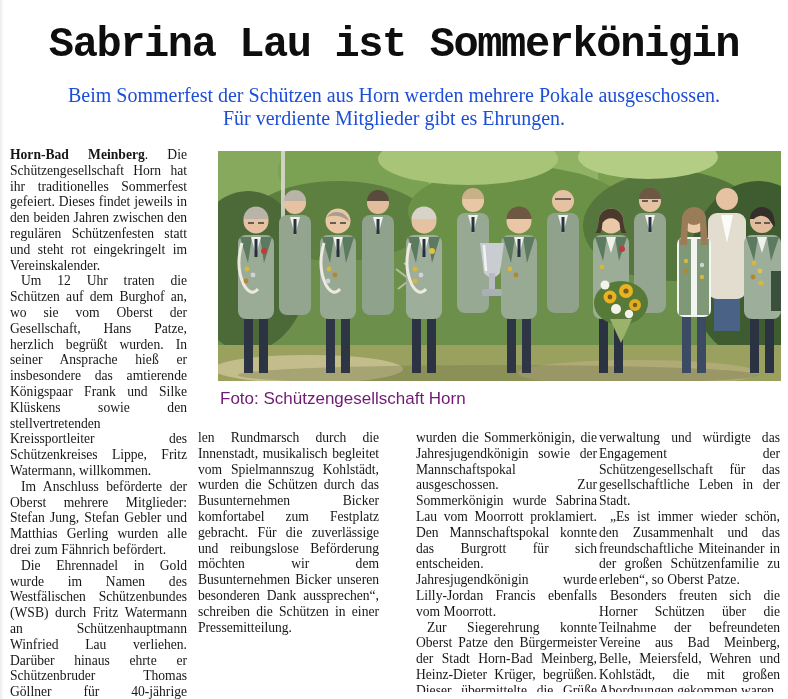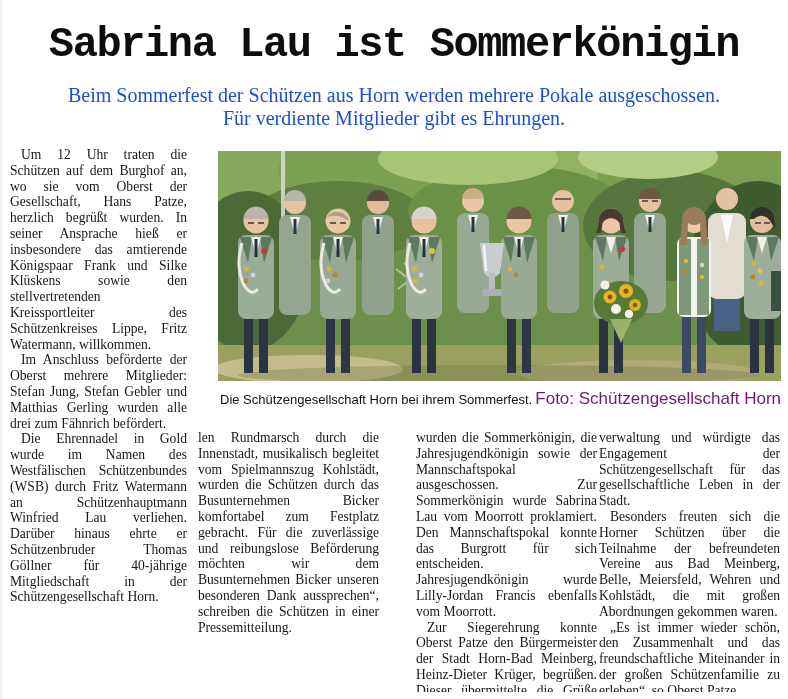--- a/index.html
+++ b/index.html
@@ -40,20 +40,21 @@
 </head>
 <body>
 
 <div class="scan-edge"></div>
 
 <h1 class="headline">Sabrina Lau ist Sommerkönigin</h1>
 
 <div class="subheadline">Beim Sommerfest der Schützen aus Horn werden mehrere Pokale ausgeschossen. Für verdiente Mitglieder gibt es Ehrungen.</div>
 
 <div class="bodycol col1">
+  <p><span class="lead">Horn-Bad Meinberg</span><span>. Die Schützengesellschaft Horn hat ihr traditionelles Sommerfest gefeiert. Dieses findet jeweils in den beiden Jahren zwischen den regulären Schützenfesten statt und steht rot eingekringelt im Vereinskalender.</span></p>
   <p class="ind">Um 12 Uhr traten die Schützen auf dem Burghof an, wo sie vom Oberst der Gesellschaft, Hans Patze, herzlich begrüßt wurden. In seiner Ansprache hieß er insbesondere das amtierende Königspaar Frank und Silke Klüskens sowie den stellvertretenden Kreissportleiter des Schützenkreises Lippe, Fritz Watermann, willkommen.</p>
   <p class="ind">Im Anschluss beförderte der Oberst mehrere Mitglieder: Stefan Jung, Stefan Gebler und Matthias Gerling wurden alle drei zum Fähnrich befördert.</p>
   <p class="ind">Die Ehrennadel in Gold wurde im Namen des Westfälischen Schützenbundes (WSB) durch Fritz Watermann an Schützenhauptmann Winfried Lau verliehen. Darüber hinaus ehrte er Schützenbruder Thomas Göllner für 40-jährige Mitgliedschaft in der Schützengesellschaft Horn.</p>
 
 </div>
 
 <figure class="photo">
 <svg width="563" height="230" viewBox="0 0 563 230" xmlns="http://www.w3.org/2000/svg">
 
   <rect x="0" y="0" width="563" height="230" fill="#6d8f4c"></rect>
@@ -236,30 +237,29 @@
         <circle cx="535" cy="126" r="2.4" fill="#b8842c"></circle>
         <circle cx="543" cy="132" r="2.6" fill="#d9b63c"></circle>
     <circle cx="544" cy="70" r="12" fill="#e2bd9d"></circle>
     <path d="M532 68 a12 12 0 0 1 24 0 q2 5 0 8 l-4 -6 a10 10 0 0 0 -16 -2 z" fill="#33302c"></path>
     <path d="M537 72 h6 m3 0 h6" stroke="#3b3b3b" stroke-width="1.4"></path>
   </g>
 </svg>
 </figure>
 
 <div class="caption-row">
-  <span class="caption">Die Schützengesellschaft Horn bei ihrem Sommerfest.</span>
   <span class="credit">Foto: Schützengesellschaft Horn</span>
 </div>
 
 <div class="bodycol col2">
   <p>len Rundmarsch durch die Innenstadt, musikalisch begleitet vom Spielmannszug Kohlstädt, wurden die Schützen durch das Busunternehmen Bicker komfortabel zum Festplatz gebracht. Für die zuverlässige und reibungslose Beförderung möchten wir dem Busunternehmen Bicker unseren besonderen Dank aussprechen“, schreiben die Schützen in einer Pressemitteilung.</p>
 </div>
 
 <div class="bodycol col3">
   <p>wurden die Sommerkönigin, die Jahresjugendkönigin sowie der Mannschaftspokal ausgeschossen. Zur Sommerkönigin wurde Sabrina Lau vom Moorrott proklamiert. Den Mannschaftspokal konnte das Burgrott für sich entscheiden. Jahresjugendkönigin wurde Lilly-Jordan Francis ebenfalls vom Moorrott.</p>
   <p class="ind">Zur Siegerehrung konnte Oberst Patze den Bürgermeister der Stadt Horn-Bad Meinberg, Heinz-Dieter Krüger, begrüßen. Dieser übermittelte die Grüße des Rates und der Stadt-</p>
 </div>
 
 <div class="bodycol col4">
   <p>verwaltung und würdigte das Engagement der Schützengesellschaft für das gesellschaftliche Leben in der Stadt.</p>
+  <p class="ind">„Es ist immer wieder schön, den Zusammenhalt und das freundschaftliche Miteinander in der großen Schützenfamilie zu erleben“, so Oberst Patze.</p>
   <p class="ind">Besonders freuten sich die Horner Schützen über die Teilnahme der befreundeten Vereine aus Bad Meinberg, Belle, Meiersfeld, Wehren und Kohlstädt, die mit großen Abordnungen gekommen waren.</p>
-  <p class="ind">„Es ist immer wieder schön, den Zusammenhalt und das freundschaftliche Miteinander in der großen Schützenfamilie zu erleben“, so Oberst Patze.</p>
 </div>
 
 </body></html>

